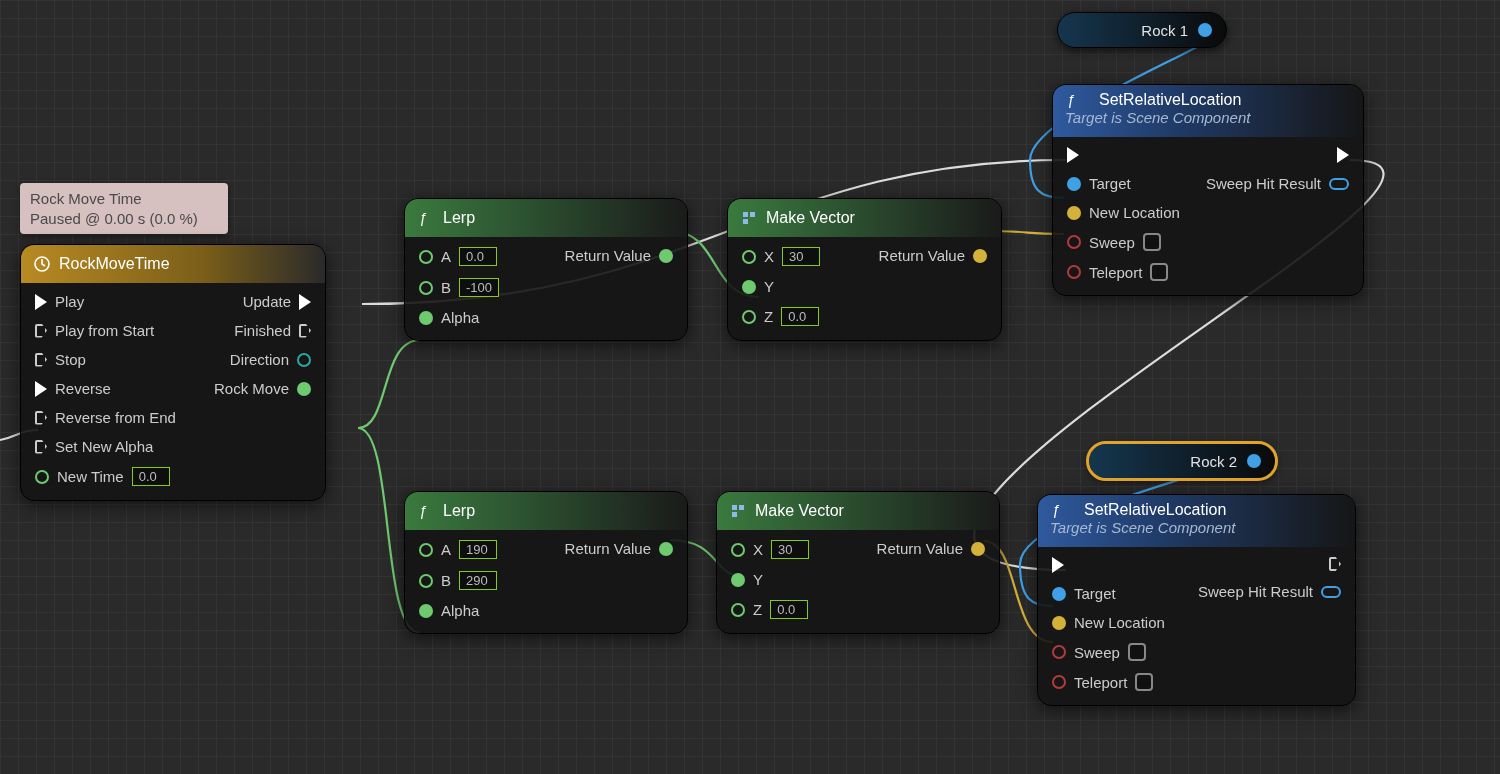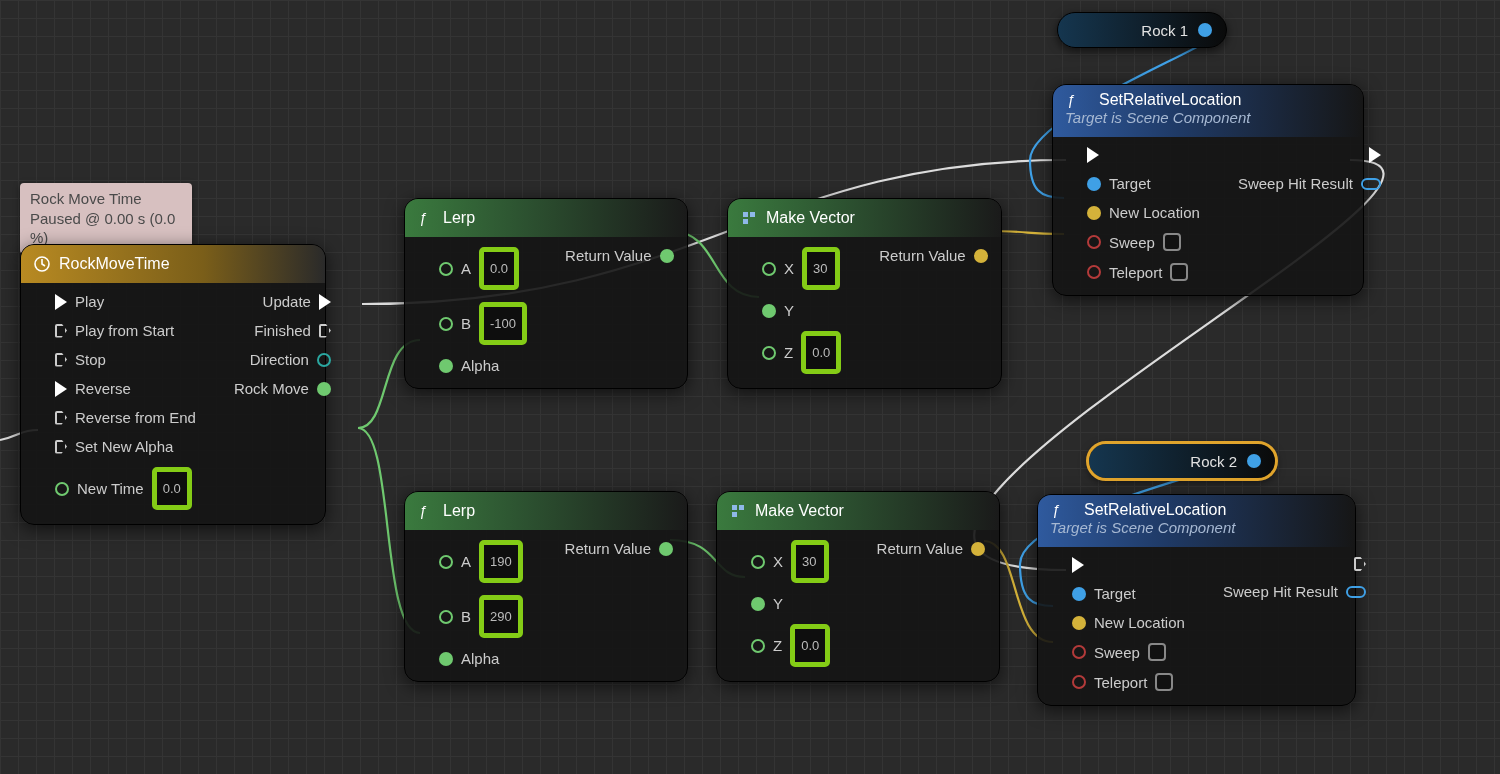--- a/index.html
+++ b/index.html
@@ -65,21 +65,21 @@
     font-style: italic;
     color: #a6b8d2;
     font-size: 15px;
     margin-left: 8px;
   }
   .header.two-line { flex-direction: column; align-items: flex-start; height: 52px; padding-top:6px; }
   .header.two-line .sub { margin-left: 0; }
   .body { padding: 10px 14px 14px; display: flex; gap: 18px; }
   .col { display: flex; flex-direction: column; gap: 12px; }
   .col.right { align-items: flex-end; margin-left: auto; }
-  .row { display: flex; align-items: center; gap: 8px; font-size: 15px; white-space: nowrap; margin-left: 20px; }
+  .row { display: flex; align-items: center; gap: 8px; font-size: 15px; white-space: nowrap; }
   .pin {
     width: 14px; height: 14px; border-radius: 50%;
     display: inline-flex; align-items: center; justify-content: center;
     flex-shrink: 0;
   }
   .pin.hollow { border: 2px solid; background: transparent; }
   .pin.solid  { }
   .pin.green  { color:#6fc96f; border-color:#6fc96f; background:#6fc96f; }
   .pin.green.hollow { background: transparent; }
   .pin.yellow { color:#d4b23a; border-color:#d4b23a; background:#d4b23a; }
@@ -96,23 +96,23 @@
   .exec.out { border-left: 12px solid #fff; }
   .exec.hollow {
     width: 12px; height: 14px;
     border: 2px solid #ccc;
     border-radius: 2px 0 0 2px;
     clip-path: polygon(0 0, 55% 0, 100% 50%, 55% 100%, 0 100%);
     background: transparent;
   }
   .valbox {
     background: #0e0e0e;
-    border: 5px solid #84cc16;
-    border-radius: 5px;
-    padding: 9px 6px;
+    border: 1px solid #84cc16;
+    border-radius: 0;
+    padding: 1px 6px;
     min-width: 38px;
     font-size: 13px;
     color: #bbb;
   }
   .checkbox {
     width: 18px; height: 18px;
     border: 2px solid #888;
     border-radius: 4px;
     background: #111;
   }
@@ -160,21 +160,21 @@
 
   <path d="M 984 541 C 1020 541, 1010 642, 1053 642" stroke="#d4b23a" stroke-width="2.2" fill="none"></path>
 
   <path d="M 1212 30 C 1260 30, 1030 110, 1030 160 C 1030 190, 1040 198, 1064 198" stroke="#3fa0e6" stroke-width="2.2" fill="none"></path>
 
   <path d="M 1218 462 C 1270 462, 1020 510, 1020 564 C 1020 600, 1032 606, 1053 606" stroke="#3fa0e6" stroke-width="2.2" fill="none"></path>
 
   <path d="M 0 440 C 20 436, 20 430, 38 430" stroke="#dcdcdc" stroke-width="2.2" fill="none"></path>
 </svg>
 
-<div class="comment" style="left:20px; top:183px; width:172px">
+<div class="comment" style="left:20px; top:183px; width:208px">
   <div>Rock Move Time</div>
   <div>Paused @ 0.00 s (0.0 %)</div>
 </div>
 
 <div class="node" style="left:20px; top:244px; width:306px">
   <div class="header timeline">
     <span class="hdr-icon">
       <svg width="18" height="18" viewBox="0 0 18 18">
           <circle cx="9" cy="9" r="7" fill="none" stroke="#fff" stroke-width="1.6"></circle>
           <path d="M9 4 L9 9 L12 11" stroke="#fff" stroke-width="1.6" fill="none"></path>

